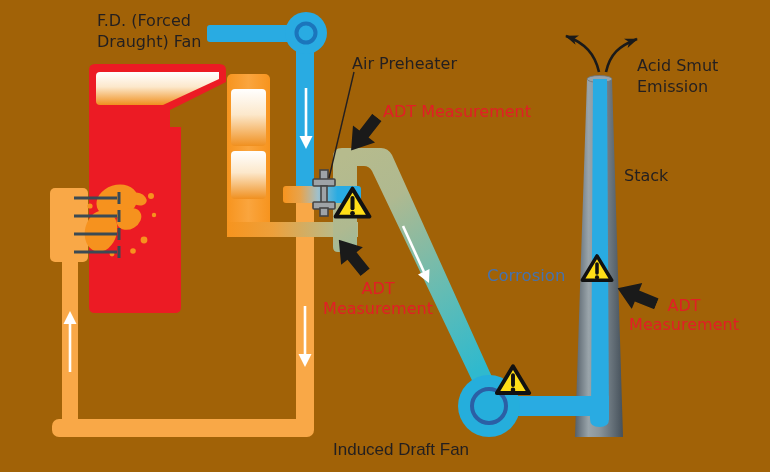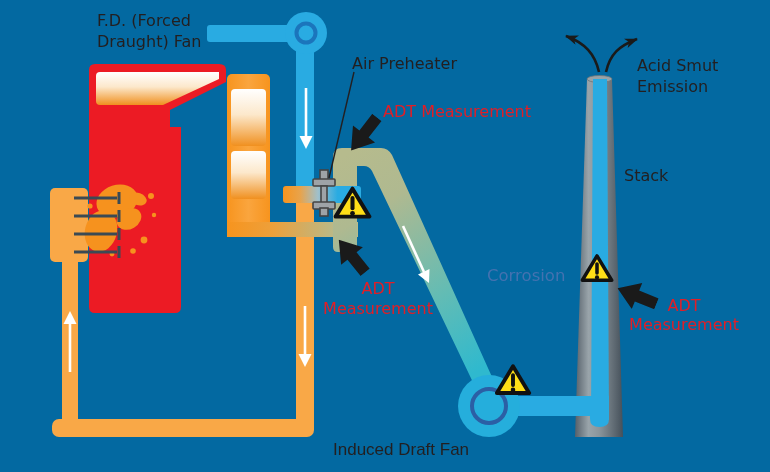--- a/index.html
+++ b/index.html
@@ -1,16 +1,16 @@
 <!DOCTYPE html>
 <html><head>
 <meta charset="utf-8">
 <style>
   html,body{margin:0;padding:0;background:#ffffff;}
-  .stage{position:relative;width:770px;height:472px;background:#0369a1;overflow:hidden;
+  .stage{position:relative;width:770px;height:472px;background:#a16207;overflow:hidden;
          font-family:"DejaVu Sans",sans-serif;}
   svg text{font-family:"DejaVu Sans",sans-serif;}
   text.idfan{font-family:"Liberation Sans","DejaVu Sans",sans-serif;}
 </style>
 </head>
 <body>
 
 <div class="stage">
 <svg width="770" height="472" viewBox="0 0 770 472" xmlns="http://www.w3.org/2000/svg">
   <defs>

